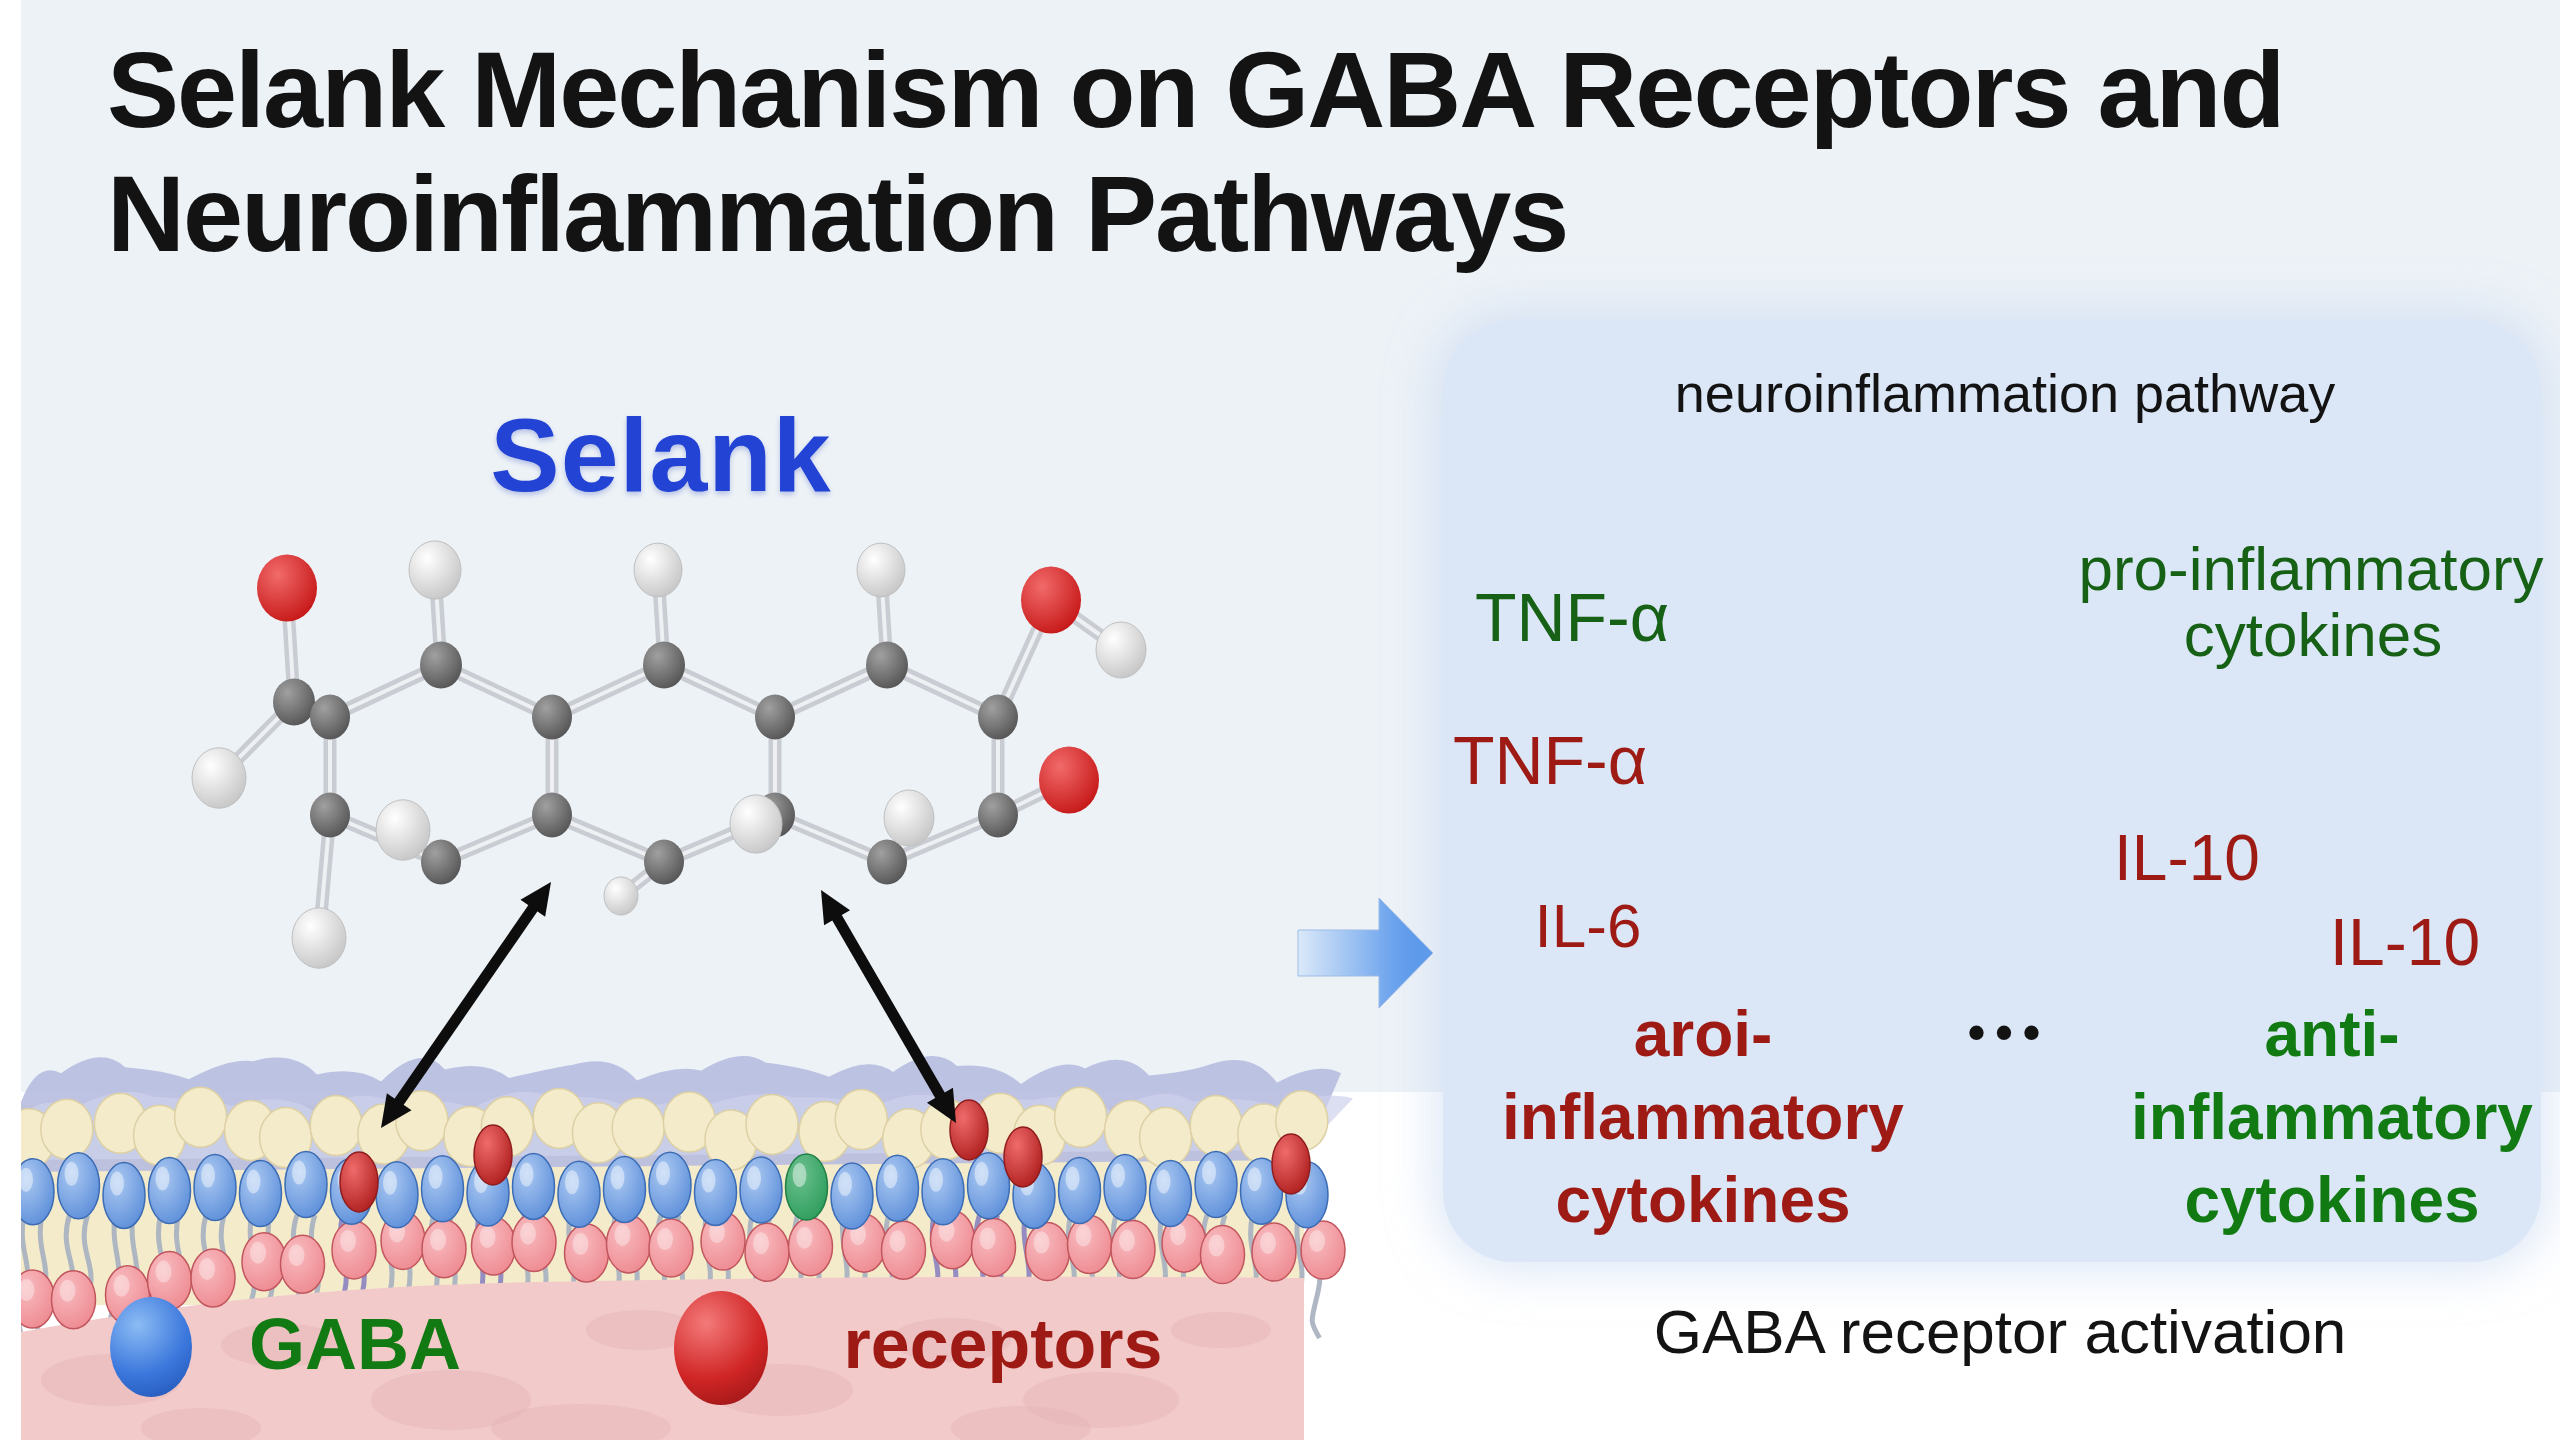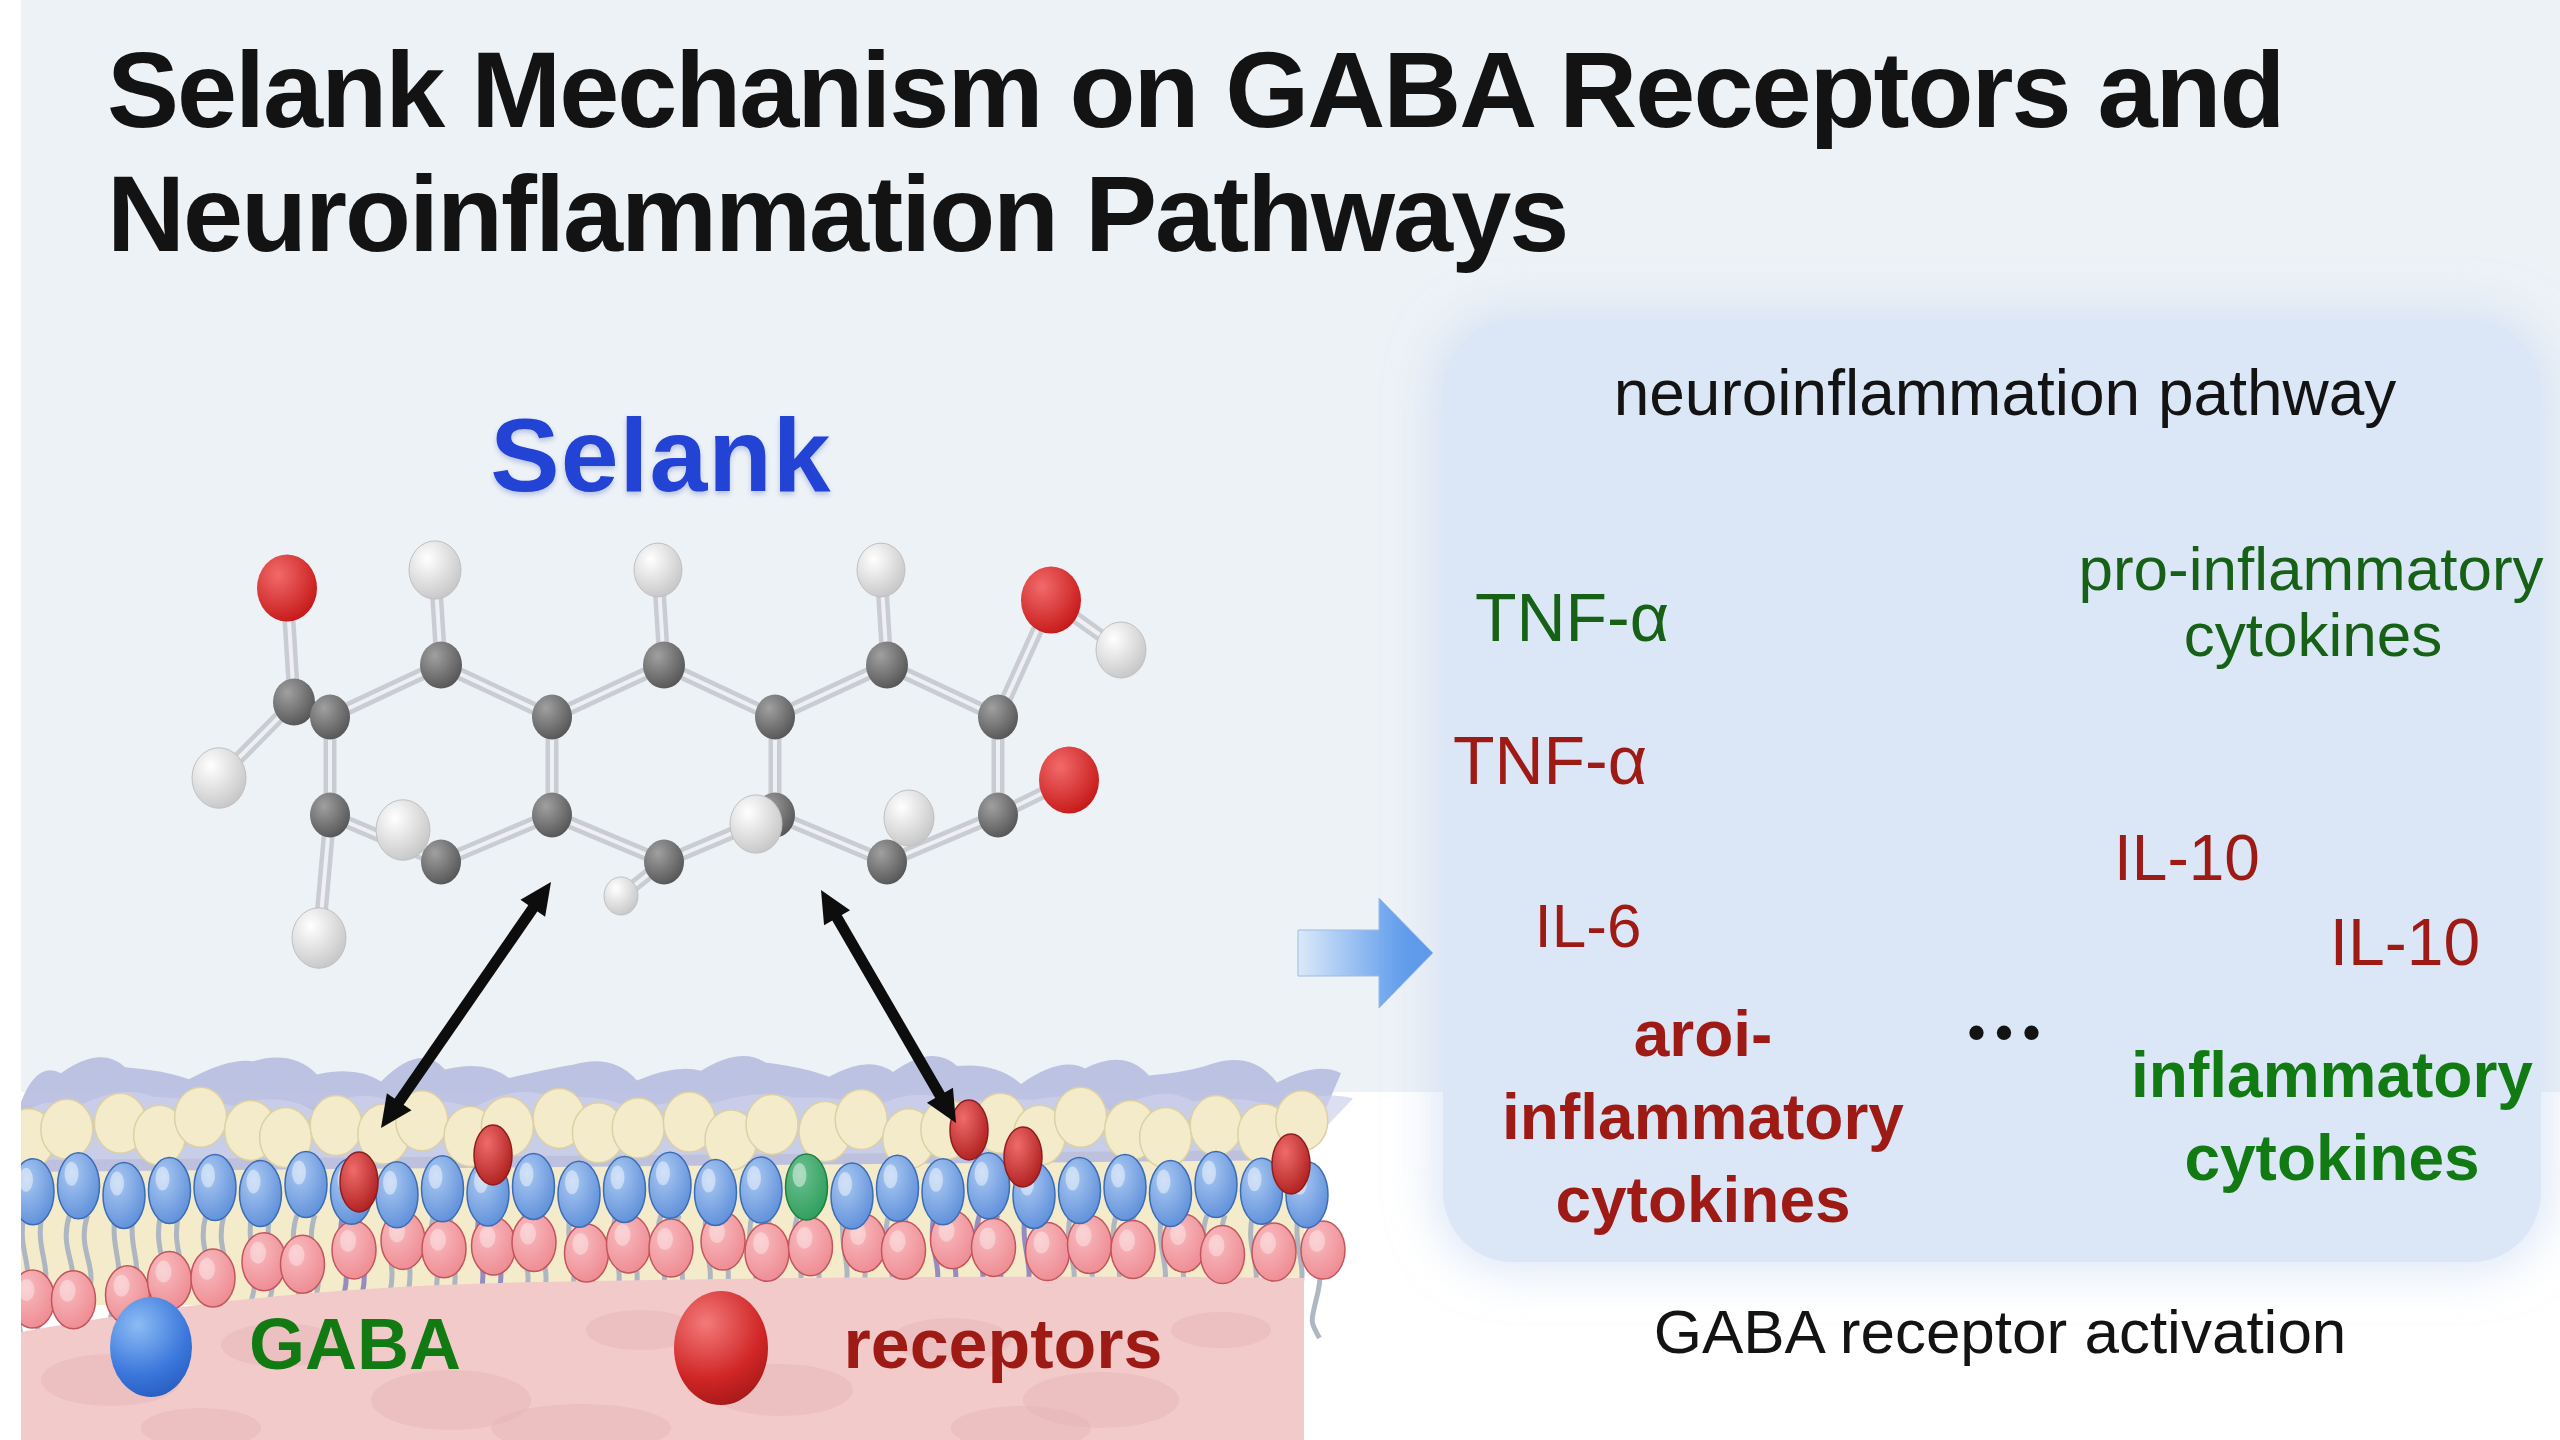--- a/index.html
+++ b/index.html
@@ -6,21 +6,21 @@
     font-family:"Liberation Sans",sans-serif;}
   #stage{position:relative;width:2560px;height:1092px;background:var(--bg);margin-left:21px;}
   #art{position:absolute;left:0;top:0;}
   .txt{position:absolute;transform:translate(-50%,-50%);white-space:nowrap;text-align:center;}
   #title{position:absolute;left:86px;top:28px;font-size:108px;font-weight:700;
     letter-spacing:-2px;line-height:124px;color:var(--ink);transform:none;text-align:left;}
   #selank{font-size:104px;font-weight:700;color:var(--selank-blue);letter-spacing:1px;
     text-shadow:0 3px 5px rgba(20,50,180,.25);}
   #panel{position:absolute;left:1422px;top:320px;width:1098px;height:942px;border-radius:70px;
     background:var(--panel);box-shadow:0 0 46px 10px rgba(195,214,240,.55);}
-  #panel-heading{font-size:64px;font-weight:400;color:var(--ink);}
+  #panel-heading{font-size:54px;font-weight:400;color:var(--ink);}
   .green{color:var(--dark-green);} .red{color:var(--dark-red);}
   .lbl{font-weight:500;}
   #caption{font-size:62px;font-weight:400;color:var(--ink);}
   .block3{font-size:64px;font-weight:700;line-height:83px;text-align:center;}
   #dots{font-size:50px;font-weight:700;color:var(--ink);letter-spacing:10px;}
   .legend-label{font-weight:700;text-align:center;}
   .swatch{position:absolute;transform:translate(-50%,-50%);border-radius:50%;}
   #sw-gaba{left:130px;top:1347px;width:82px;height:100px;
     background:radial-gradient(circle at 34% 28%, #8cbcf4 0%, #3b77dc 55%, #1d4faf 100%);}
   #sw-rec{left:700px;top:1348px;width:94px;height:114px;
@@ -446,20 +446,21 @@
   <div class="txt red" style="left:2384px;top:942px;font-size:66px">IL-10</div>
 
   <div class="txt" id="dots" style="left:1988px;top:1032px">•••</div>
 
   <div class="txt block3 red" style="left:1682px;top:1117px">
     <div>aroi-</div>
     <div>inflammatory</div>
     <div>cytokines</div>
   </div>
   <div class="txt block3" style="left:2311px;top:1117px;color:var(--legend-green)">
+    <div>anti-</div>
     <div>inflammatory</div>
     <div>cytokines</div>
   </div>
 
   <div class="txt" id="caption" style="left:1979px;top:1331px">GABA receptor activation</div>
 
   <div class="swatch" id="sw-gaba"></div>
   <div class="txt legend-label" style="left:334px;top:1344px;font-size:72px;color:var(--legend-green)">GABA</div>
   <div class="swatch" id="sw-rec"></div>
   <div class="txt legend-label red" style="left:982px;top:1344px;font-size:70px">receptors</div>

